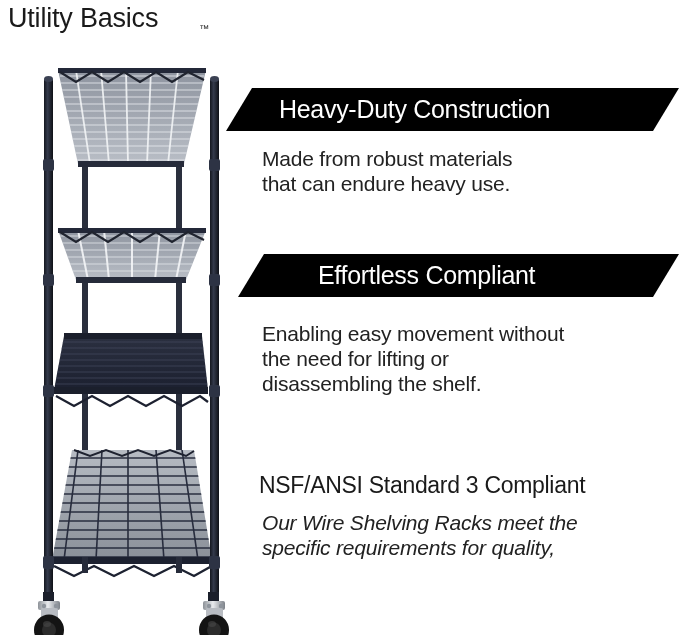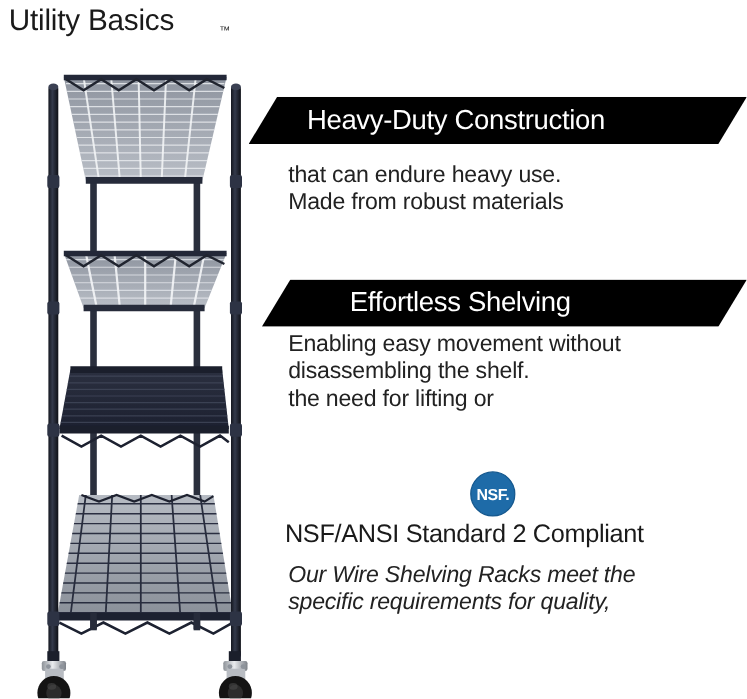--- a/index.html
+++ b/index.html
@@ -63,21 +63,21 @@
     padding-left:80px;
   }
 
   .body-text {
     position:absolute;
     font-size:21px; line-height:25px;
     color:#222222; font-weight:400;
     letter-spacing:-0.2px;
   }
   #text-heavy-duty { left:14px; top:146px; width:410px; }
-  #text-mobility   { left:14px; top:300px; width:410px; }
+  #text-mobility   { left:14px; top:321px; width:410px; }
   #text-nsf-body   { left:14px; top:510px; width:415px;font-style:italic; }
 
   #nsf-logo {
     position:absolute; left:179px; top:428px;
     width:42px; height:42px;
   }
   #nsf-logo svg { display:block; width:100%; height:100%; }
 
   #nsf-caption {
     position:absolute; left:11px; top:471px; width:420px;
@@ -283,43 +283,36 @@
     </svg>
   </div>
 
   <div id="content">
 
     <div class="banner" id="banner-heavy-duty">
       <span class="banner-label">Heavy-Duty Construction</span>
     </div>
 
     <div class="body-text" id="text-heavy-duty">
+      <div>Made from robust materials</div>
       <div>that can endure heavy use.</div>
-      <div>Made from robust materials</div>
     </div>
 
     <div class="banner" id="banner-mobility">
-      <span class="banner-label">Effortless Shelving</span>
+      <span class="banner-label">Effortless Compliant</span>
     </div>
 
     <div class="body-text" id="text-mobility">
       <div>Enabling easy movement without</div>
+      <div>the need for lifting or</div>
       <div>disassembling the shelf.</div>
-      <div>the need for lifting or</div>
-    </div>
-
-    <div id="nsf-logo">
-      <svg viewBox="0 0 42 42" xmlns="http://www.w3.org/2000/svg">
-        <circle cx="21" cy="21" r="20" fill="#1e6ba8"></circle>
-        <circle cx="21" cy="21" r="20" fill="none" stroke="#16598f" stroke-width="1.2"></circle>
-        <text x="21" y="26.5" text-anchor="middle" font-family="Liberation Sans, sans-serif" font-size="14.5" font-weight="bold" fill="#ffffff" letter-spacing="-0.4">NSF.</text>
-      </svg>
-    </div>
-
-    <div id="nsf-caption">NSF/ANSI Standard 2 Compliant</div>
+    </div>
+
+
+    <div id="nsf-caption">NSF/ANSI Standard 3 Compliant</div>
 
     <div class="body-text" id="text-nsf-body">
       <div>Our Wire Shelving Racks meet the</div>
       <div>specific requirements for quality,</div>
     </div>
 
   </div>
 </div>
 
 </body></html>

